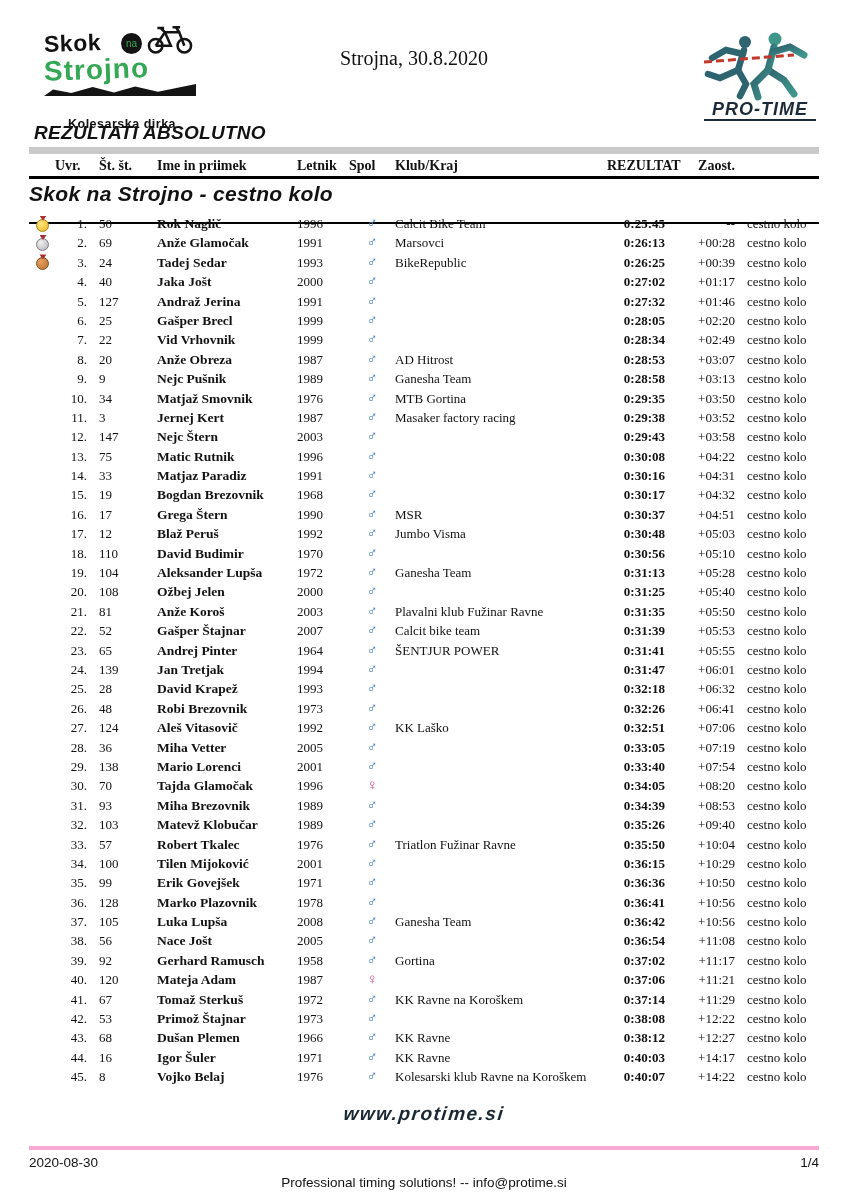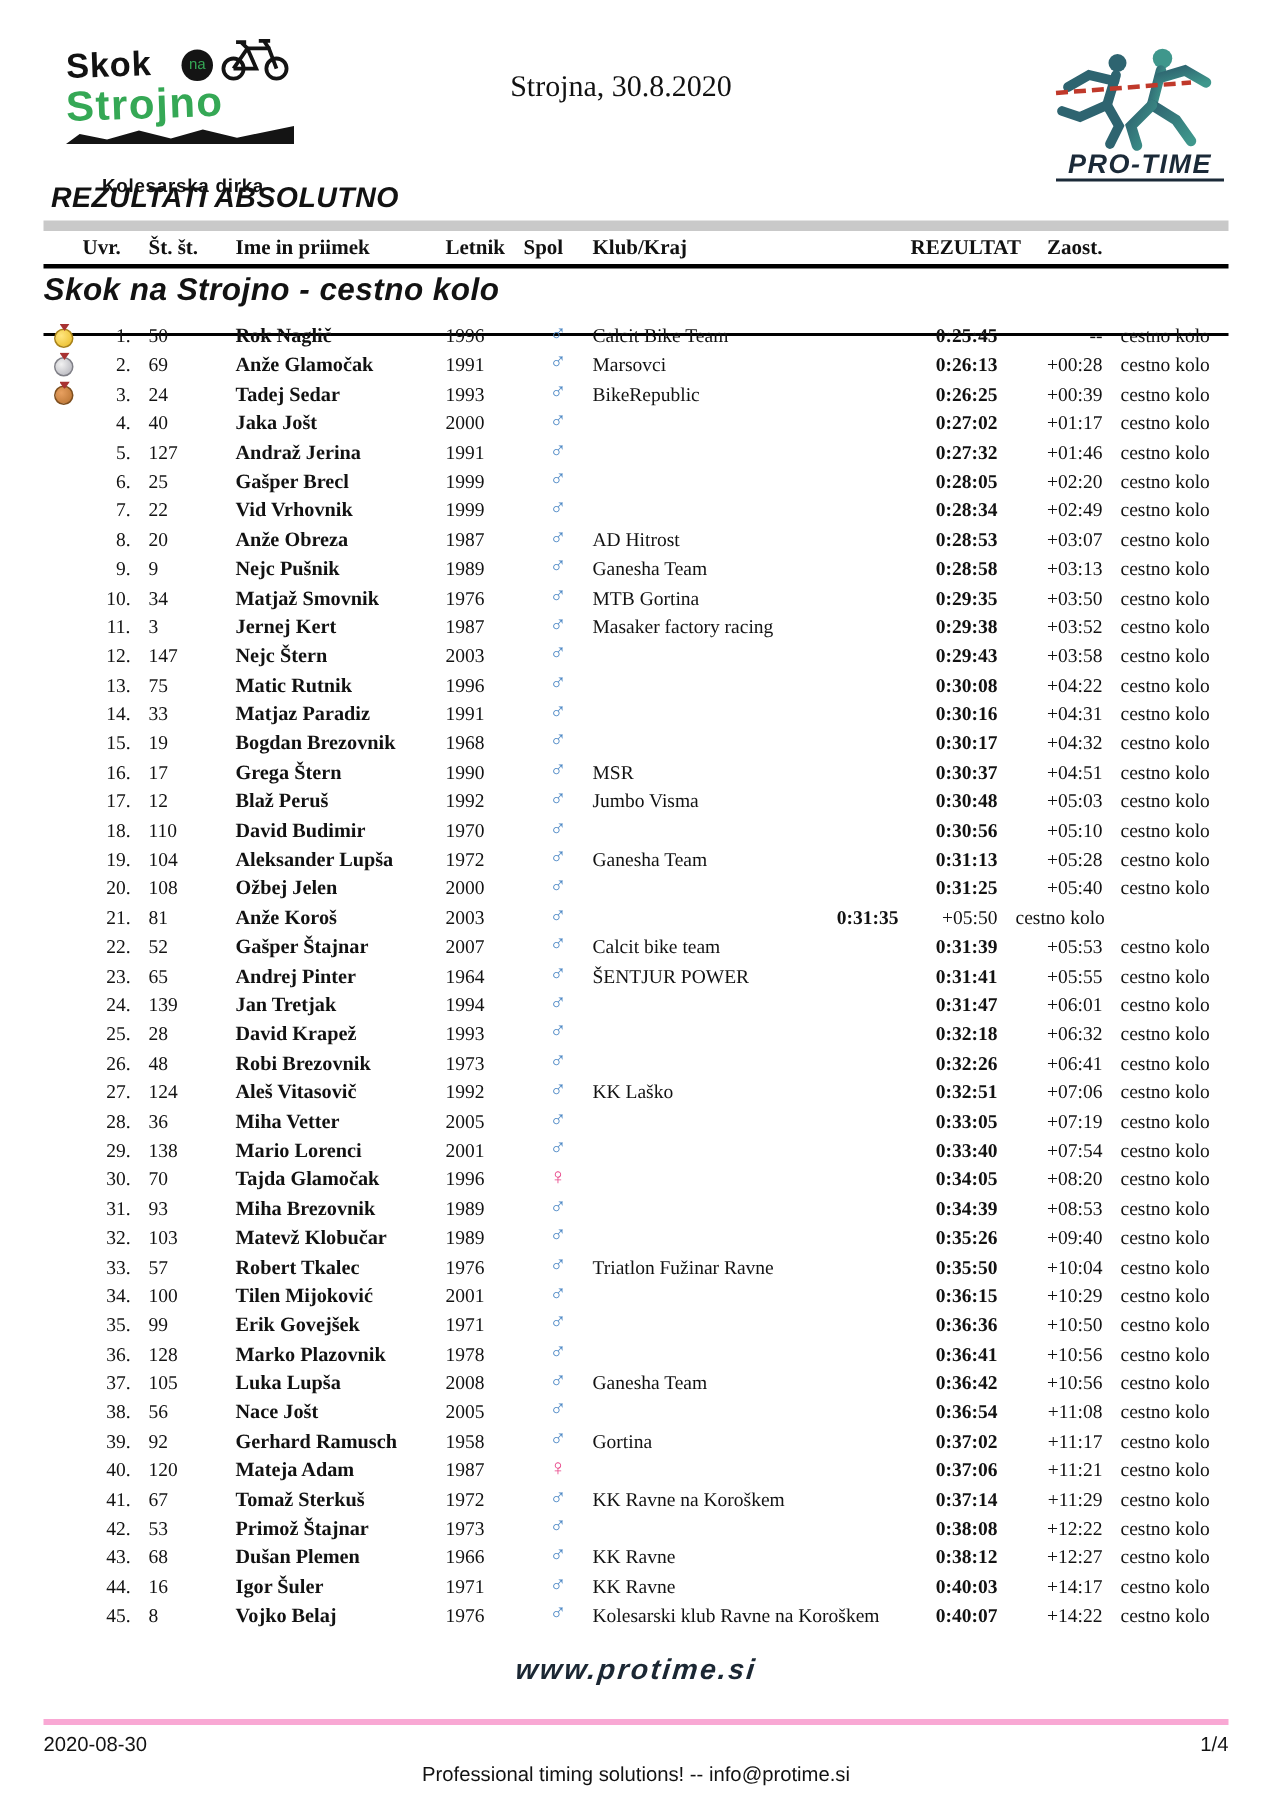--- a/index.html
+++ b/index.html
@@ -401,20 +401,21 @@
     <span class="cell c-gap">+05:40</span>
     <span class="cell c-cat">cestno kolo</span>
   </div>
       <div class="grid row">
     <span class="cell c-medal"></span>
     <span class="cell c-rank">21.</span>
     <span class="cell c-bib">81</span>
     <span class="cell c-name">Anže Koroš</span>
     <span class="cell c-year">2003</span>
     <span class="cell c-sex male">♂</span>
+    <span class="cell c-club">Plavalni klub Fužinar Ravne</span>
     <span class="cell c-result">0:31:35</span>
     <span class="cell c-gap">+05:50</span>
     <span class="cell c-cat">cestno kolo</span>
   </div>
       <div class="grid row">
     <span class="cell c-medal"></span>
     <span class="cell c-rank">22.</span>
     <span class="cell c-bib">52</span>
     <span class="cell c-name">Gašper Štajnar</span>
     <span class="cell c-year">2007</span>

